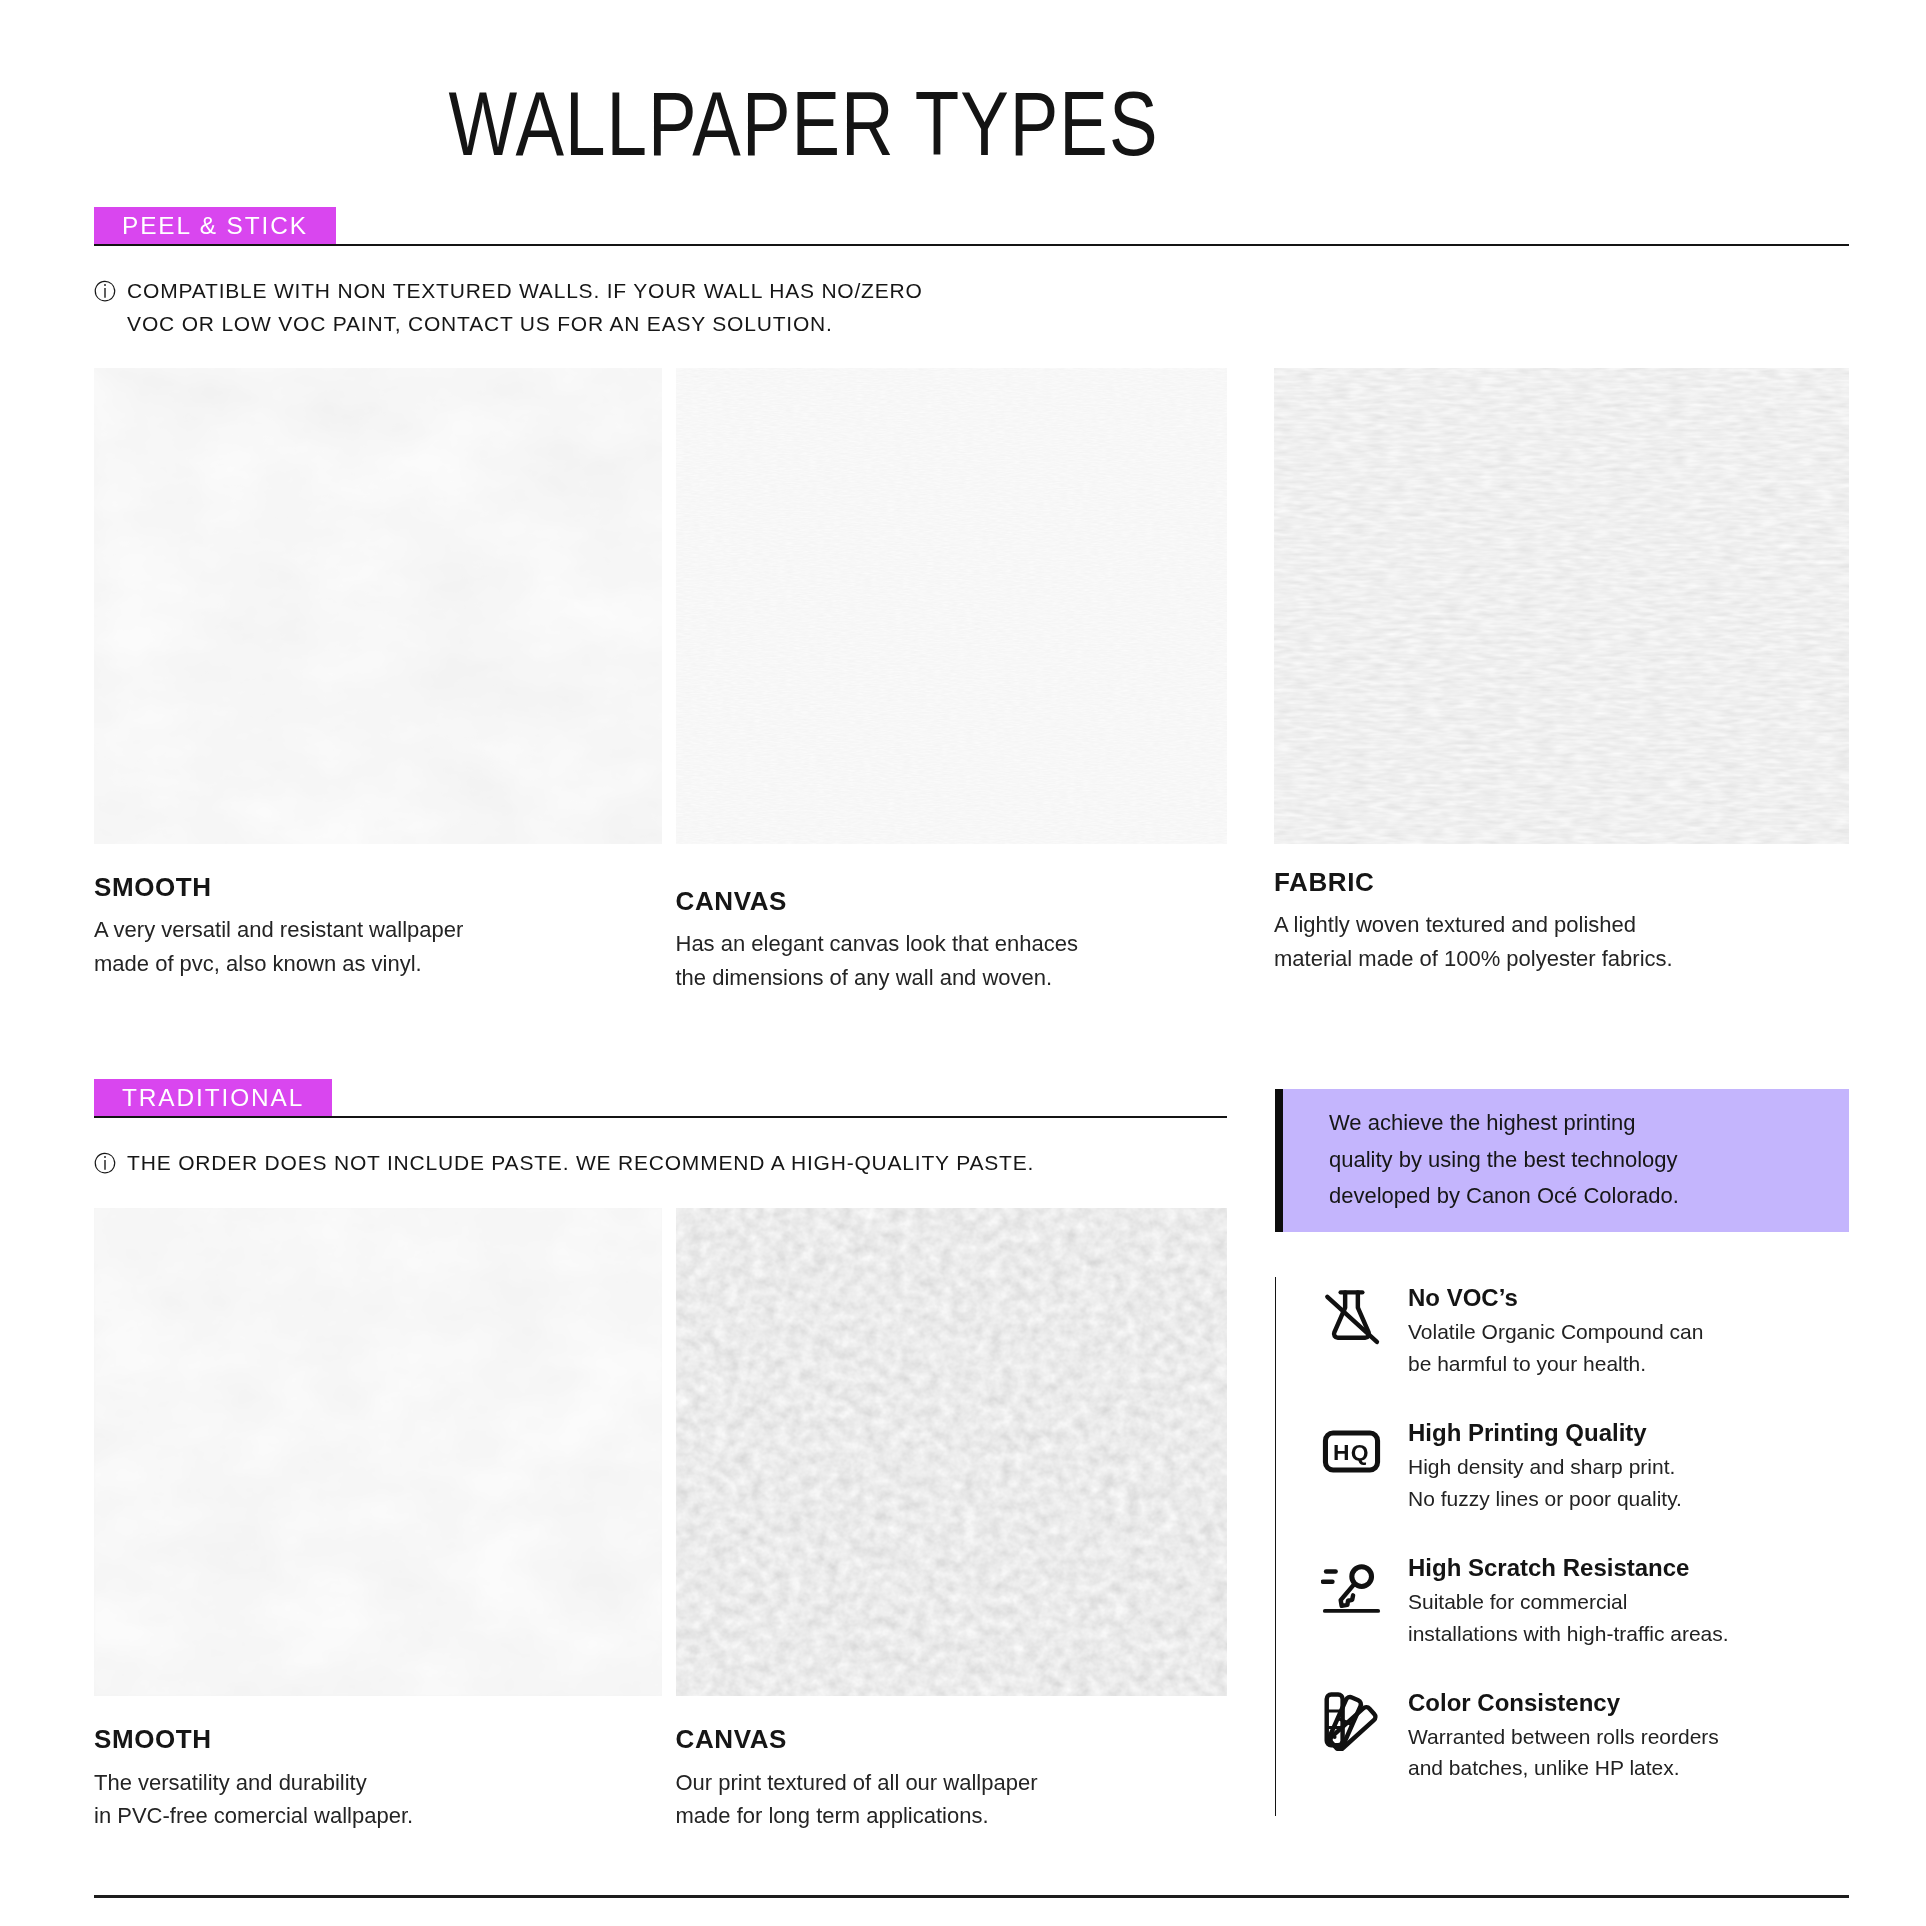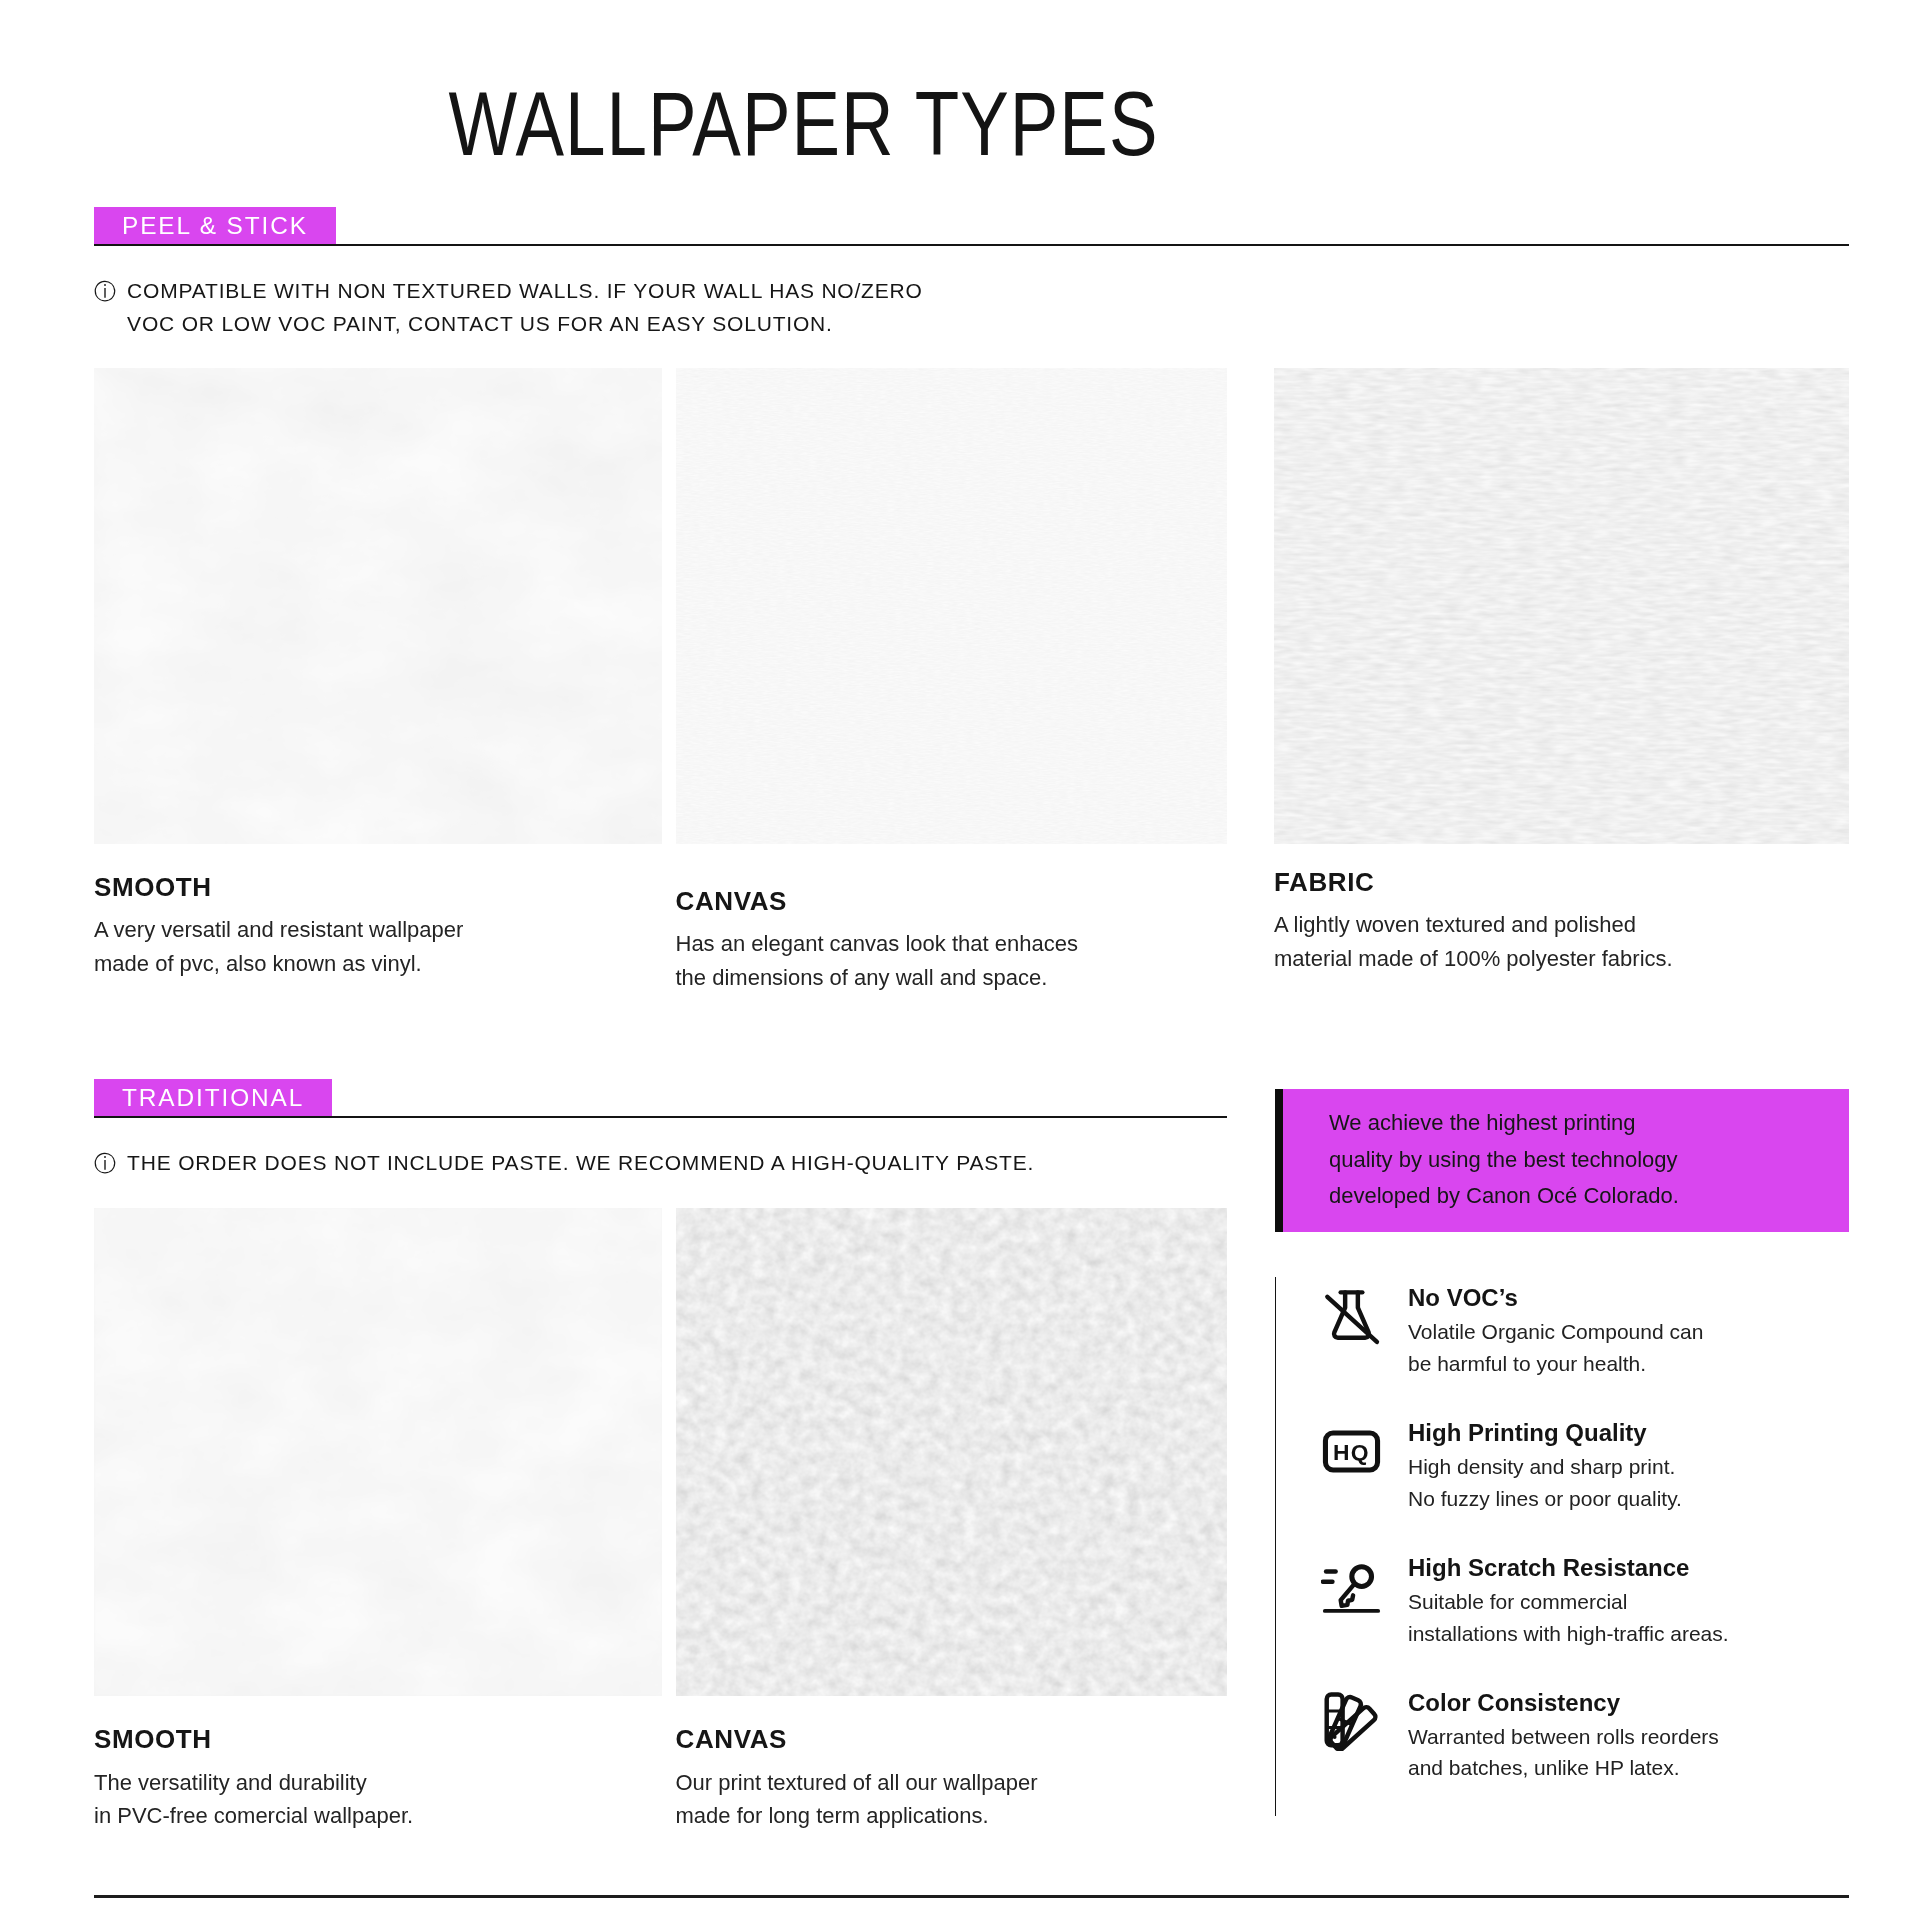--- a/index.html
+++ b/index.html
@@ -40,21 +40,21 @@
   .cap-a{margin-top:28px;}
   .cap-b{margin-top:42px;}
   .cap-c{margin-top:23px;}
   .cap-desc{font-size:22px;line-height:1.53;margin:10.3px 0 0 0;color:#242424;}
 
   
   .lower{display:grid;grid-template-columns:1133px auto;column-gap:48px;margin-top:49px;align-items:start;}
 
   
   .qbox{
-    margin-top:45px;background:#d946ef;border-left:8.3px solid #0d0d0d;
+    margin-top:45px;background:#c4b5fd;border-left:8.3px solid #0d0d0d;
     padding:16.7px 23px 16.7px 46px;font-size:22px;line-height:1.66;color:#161616;
   }
   .features{margin-top:45px;border-left:1.9px solid #141414;padding:7.7px 0 32px 45px;}
   .feature{display:flex;gap:26px;margin-bottom:40px;}
   .feature:last-child{margin-bottom:0;}
   .f-icon{width:61px;height:61px;flex:0 0 61px;margin-top:1.3px;}
   .f-title{font-size:24px;font-weight:700;margin:0;color:#141414;}
   .f-desc{font-size:21px;line-height:1.5;margin:3.9px 0 0 0;color:#222222;}
 
   .bottom-rule{border:none;height:3.2px;background:#1d1d1d;margin:62px 0 0 0;width:100%;}
@@ -151,21 +151,21 @@
         </figcaption>
       </figure>
       <figure>
         <svg class="swatch" viewBox="0 0 880 742" preserveAspectRatio="none">
             <rect width="880" height="742" fill="#f5f5f5" filter="url(#f-canvas1)"></rect>
           </svg>
         <figcaption>
           <h3 class="cap-name cap-b">CANVAS</h3>
           <p class="cap-desc">
             <span>Has an elegant canvas look that enhaces</span><br>
-            <span>the dimensions of any wall and space.</span>
+            <span>the dimensions of any wall and woven.</span>
           </p>
         </figcaption>
       </figure>
       <figure>
         <svg class="swatch" viewBox="0 0 880 742" preserveAspectRatio="none">
             <rect width="880" height="742" fill="#f2f2f2" filter="url(#f-fabric1)"></rect>
           </svg>
         <figcaption>
           <h3 class="cap-name cap-c">FABRIC</h3>
           <p class="cap-desc">

